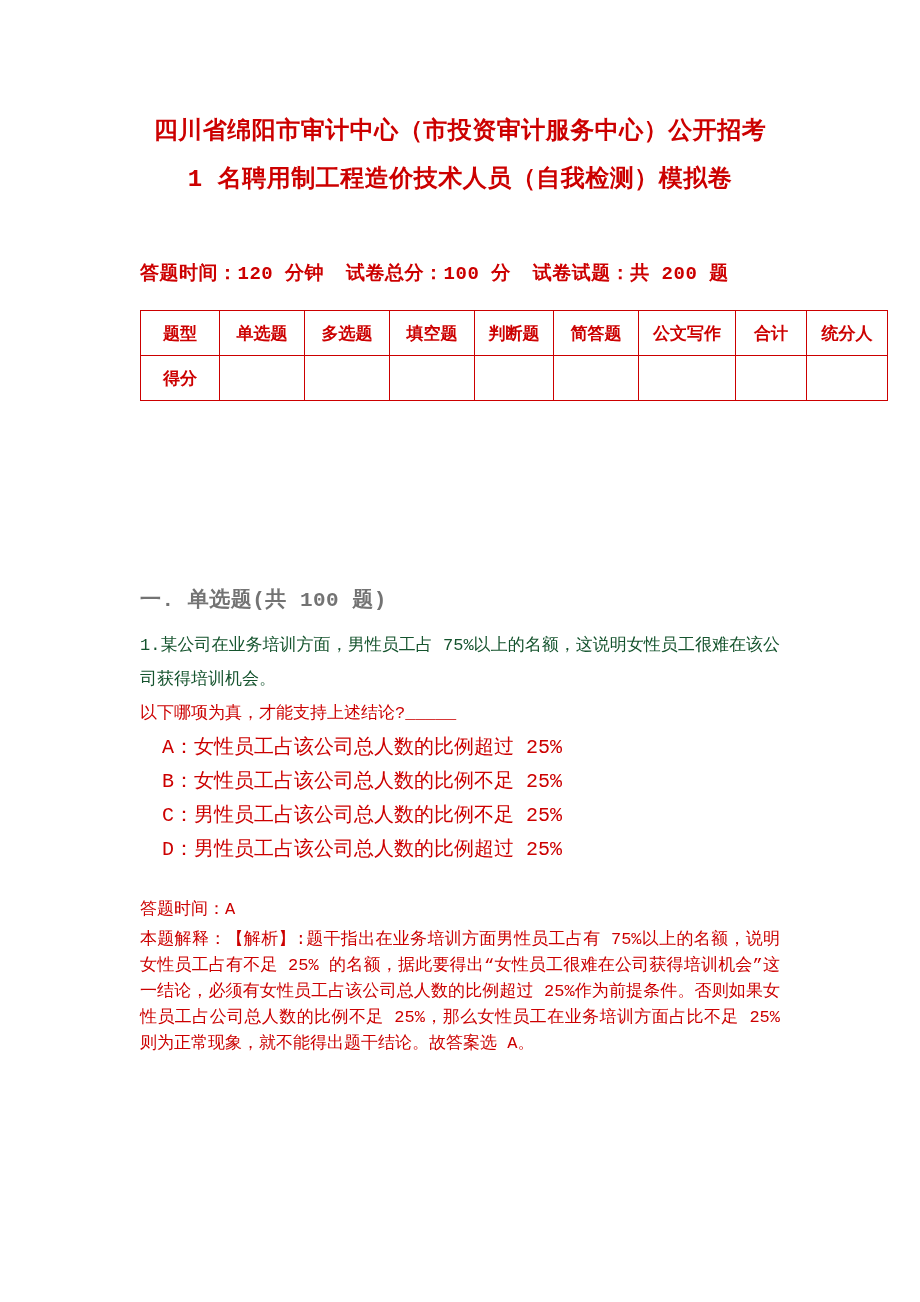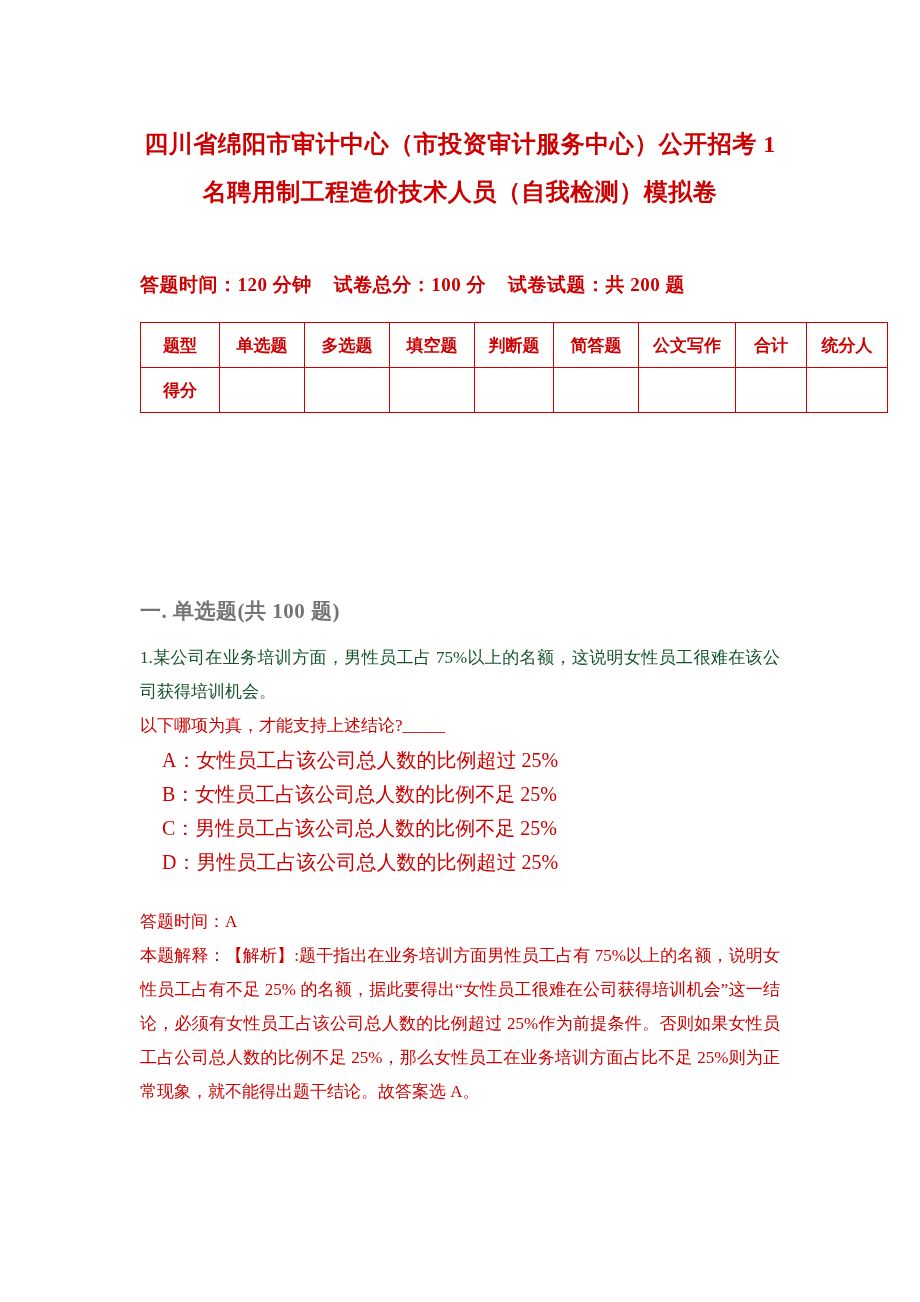--- a/index.html
+++ b/index.html
@@ -12,21 +12,22 @@
     background: #ffffff;
     font-family: "Liberation Serif", serif;
     color: #cc0000;
     overflow: hidden;
   }
   .page {
     position: relative;
     width: 920px;
     height: 1222px;
     box-sizing: border-box;
-    padding: 12px 140px;
+    padding: 0 140px;
+    font-family: Liberation Mono, monospace;
   }
   .doc-title {
     margin: 0;
     padding-top: 108px;
     font-size: 24px;
     font-weight: bold;
     line-height: 48px;
     text-align: center;
     color: #cc0000;
     letter-spacing: 0.5px;
@@ -105,21 +106,21 @@
     min-width: 26px;
   }
   .answer {
     margin-top: 26px;
     font-size: 17px;
     line-height: 34px;
     color: #cc0000;
   }
   .analysis {
     font-size: 17px;
-    line-height: 34px;
+    line-height: 26px;
     color: #cc0000;
     text-align: justify;
   }
 </style>
 </head>
 <body>
 
 <div class="page">
 
   <h1 class="doc-title">四川省绵阳市审计中心（市投资审计服务中心）公开招考 1 名聘用制工程造价技术人员（自我检测）模拟卷</h1>

